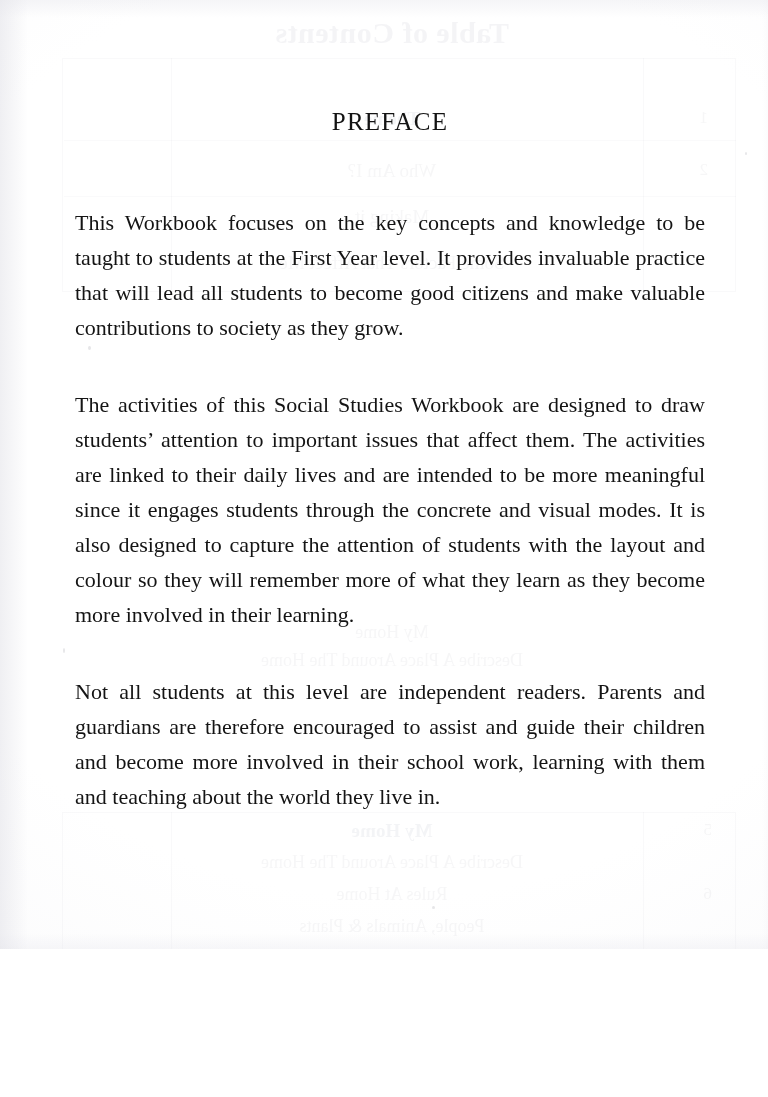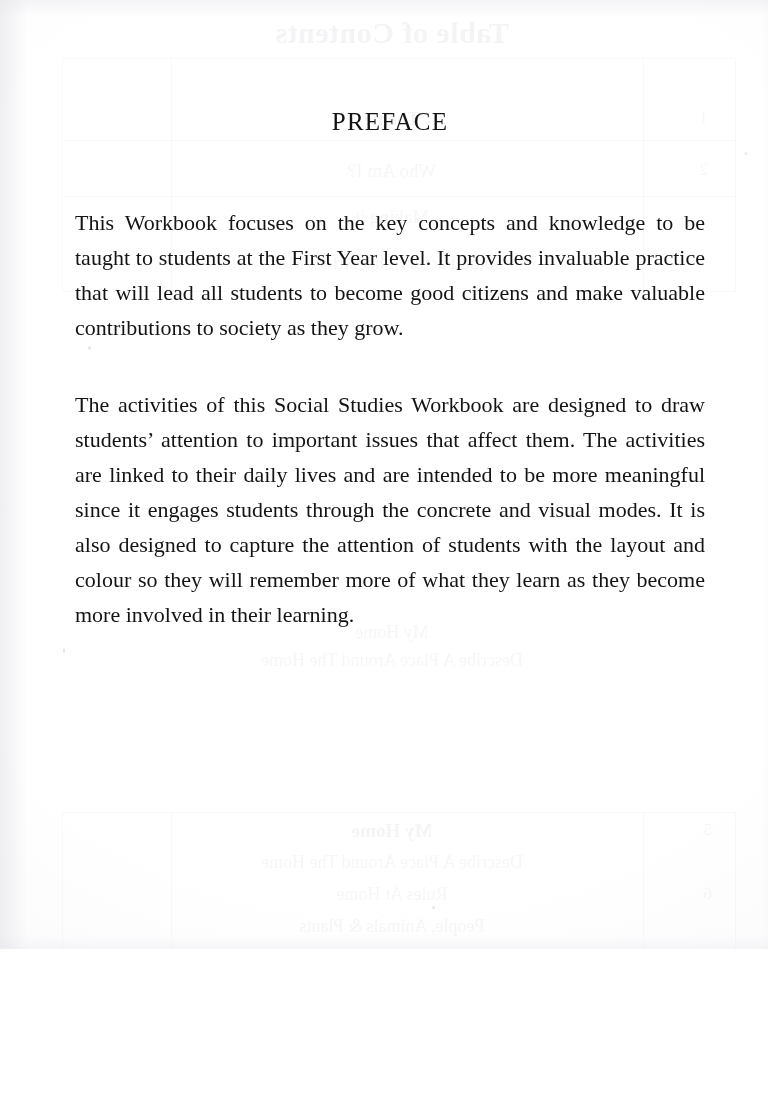--- a/index.html
+++ b/index.html
@@ -187,20 +187,21 @@
 
   <div class="edge-shade"></div>
 
   <div class="content">
 
     <h1 class="doc-title">PREFACE</h1>
 
     <div class="body-text">
       <p class="para">This Workbook focuses on the key concepts and knowledge to be taught to students at the First Year level. It provides invaluable practice that will lead all students to become good citizens and make valuable contributions to society as they grow.</p>
       <p class="para">The activities of this Social Studies Workbook are designed to draw students’ attention to important issues that affect them. The activities are linked to their daily lives and are intended to be more meaningful since it engages students through the concrete and visual modes. It is also designed to capture the attention of students with the layout and colour so they will remember more of what they learn as they become more involved in their learning.</p>
+      <p class="para">Not all students at this level are independent readers. Parents and guardians are therefore encouraged to assist and guide their children and become more involved in their school work, learning with them and teaching about the world they live in.</p>
     </div>
 
   </div>
 
   <div class="speck" style="left:88px; top:346px; width:3px; height:4px;"></div>
   <div class="speck" style="left:63px; top:648px; width:2px; height:5px;"></div>
   <div class="speck" style="left:745px; top:152px; width:2px; height:3px;"></div>
   <div class="speck" style="left:432px; top:906px; width:3px; height:3px;"></div>
 
 </div>

